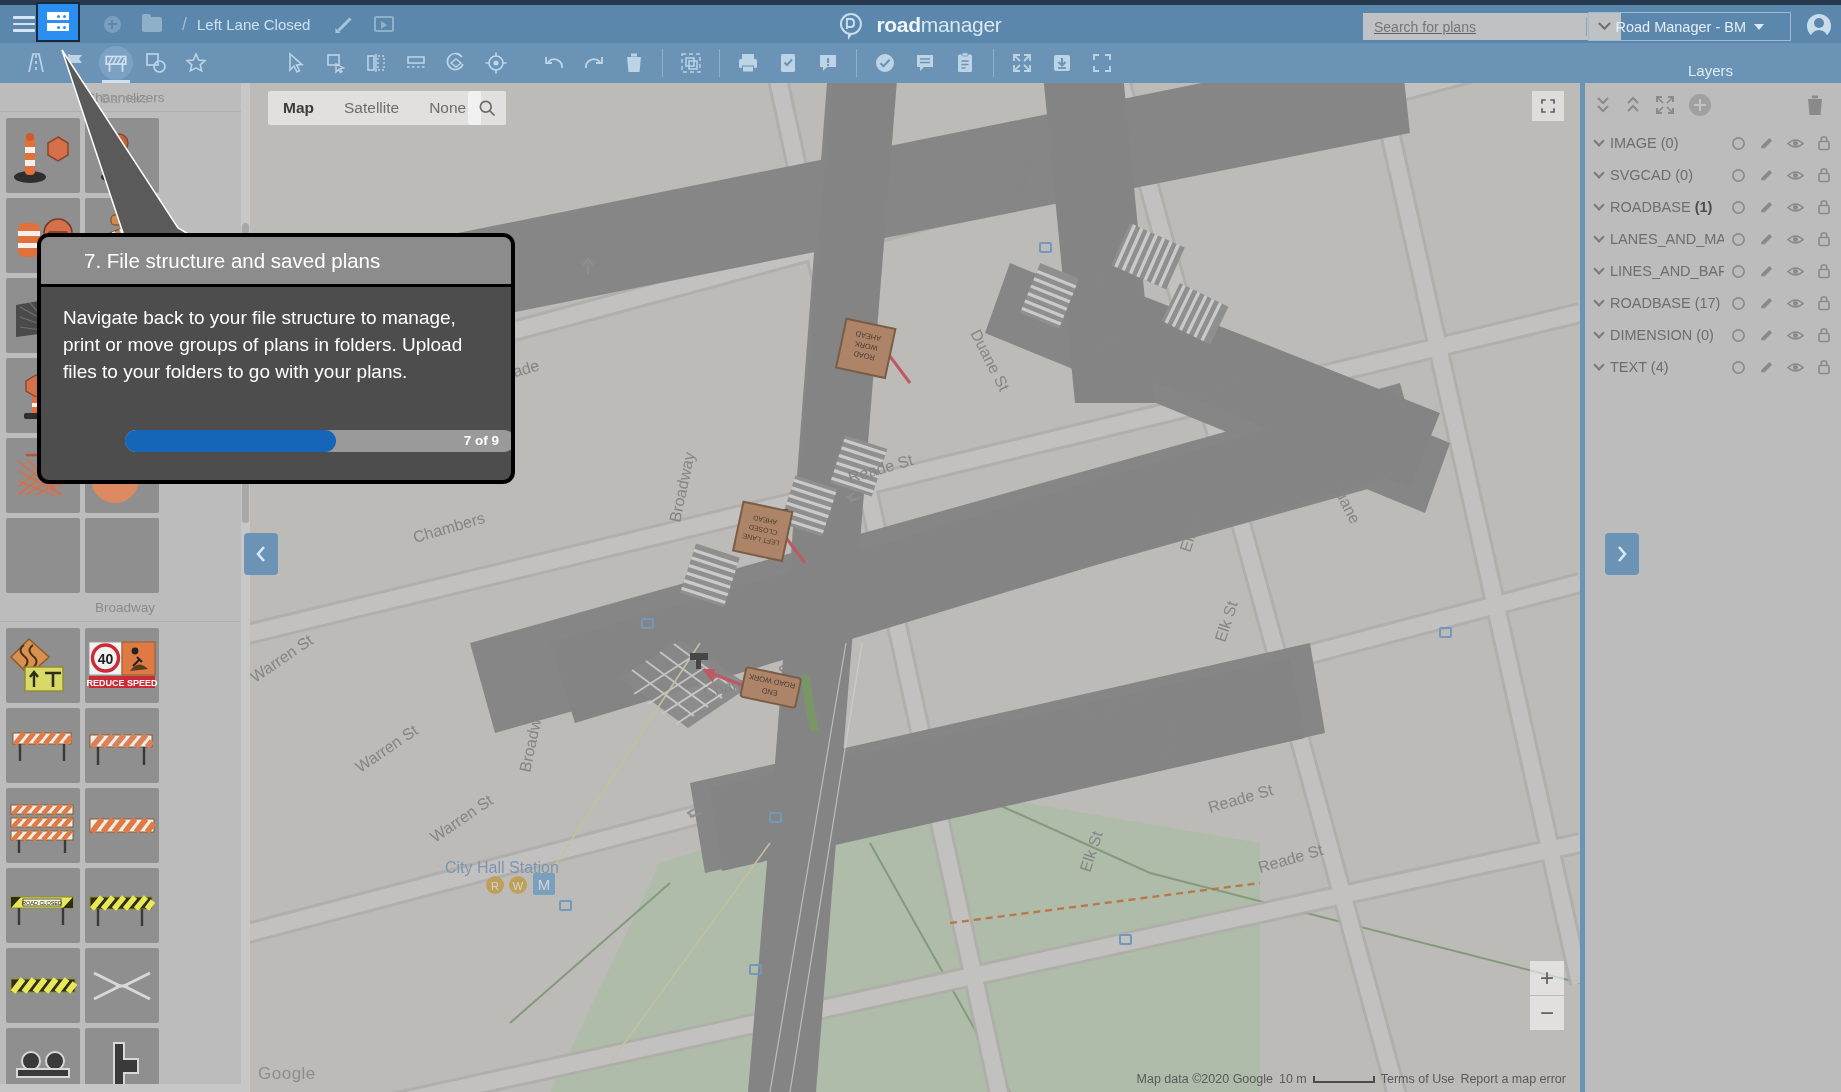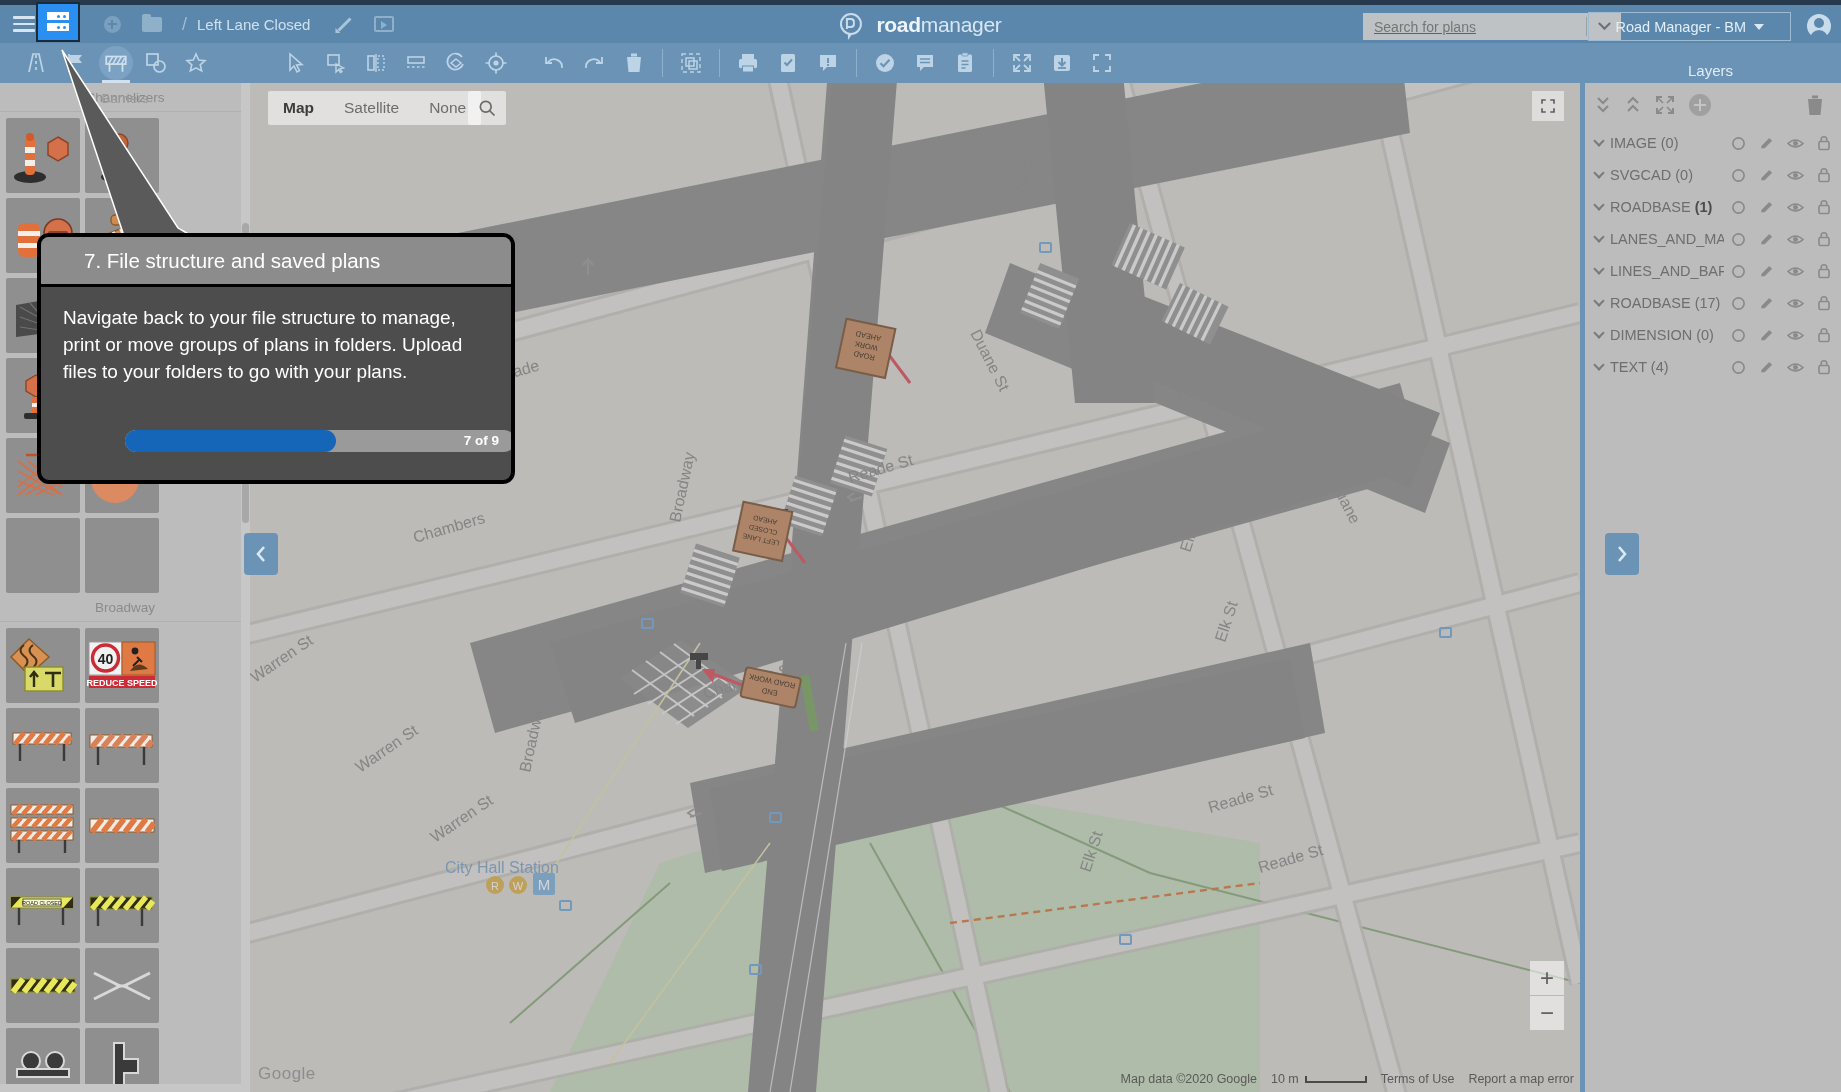--- a/index.html
+++ b/index.html
@@ -100,21 +100,21 @@
   .mapgray{position:absolute;inset:0;background:rgba(120,120,120,0.33);pointer-events:none;}
   .maptype{position:absolute;left:18px;top:8px;height:34px;background:rgba(255,255,255,.55);display:flex;align-items:center;border-radius:2px;}
   .maptype div{padding:0 15px;font-size:15.5px;color:#6d6d6d;line-height:34px;}
   .maptype div.active{color:#3c3c3c;font-weight:bold;}
   .mapsearch{position:absolute;left:218px;top:8px;width:38px;height:34px;background:rgba(255,255,255,.55);border-radius:2px;display:flex;align-items:center;justify-content:center;}
   .fullscr{position:absolute;right:16px;top:8px;width:32px;height:30px;background:rgba(255,255,255,.5);display:flex;align-items:center;justify-content:center;}
   .zoomctl{position:absolute;right:16px;bottom:62px;width:34px;background:rgba(255,255,255,.55);}
   .zoomctl div{height:34px;display:flex;align-items:center;justify-content:center;font-size:24px;color:#5f5f5f;}
   .zoomctl .sepz{height:1px;background:#b9b9b9;}
   .g-logo{position:absolute;left:8px;bottom:8px;font-size:17px;color:#8d8d8d;letter-spacing:.5px;font-family:"Liberation Sans",sans-serif;}
-  .mapfoot{position:absolute;right:6px;bottom:6px;display:flex;align-items:center;gap:14px;font-size:12.5px;color:#5a5a5a;margin-top:16px;}
+  .mapfoot{position:absolute;right:14px;bottom:6px;display:flex;align-items:center;gap:6px;font-size:12.5px;color:#5a5a5a;margin-top:16px;}
   .scalebar{display:flex;align-items:center;gap:6px;}
   .scalebar .bar{width:62px;height:7px;border:2px solid #4a4a4a;border-top:0;}
 
   .sidetab{position:absolute;width:34px;height:42px;background:#6b93b5;border-radius:4px;display:flex;align-items:center;justify-content:center;color:#dbe9f4;font-size:19px;}
   .dots3{display:flex;flex-direction:column;gap:3px;}
   .dots3 i{width:3px;height:3px;background:#dbe9f4;border-radius:50%;}
 
   
   .layers{position:absolute;right:0;top:83px;width:261px;height:1009px;background:#bcbcbc;border-left:5px solid #6b93b5;}
   .lay-tools{height:44px;display:flex;align-items:center;padding:0 10px;gap:14px;position:relative;}

